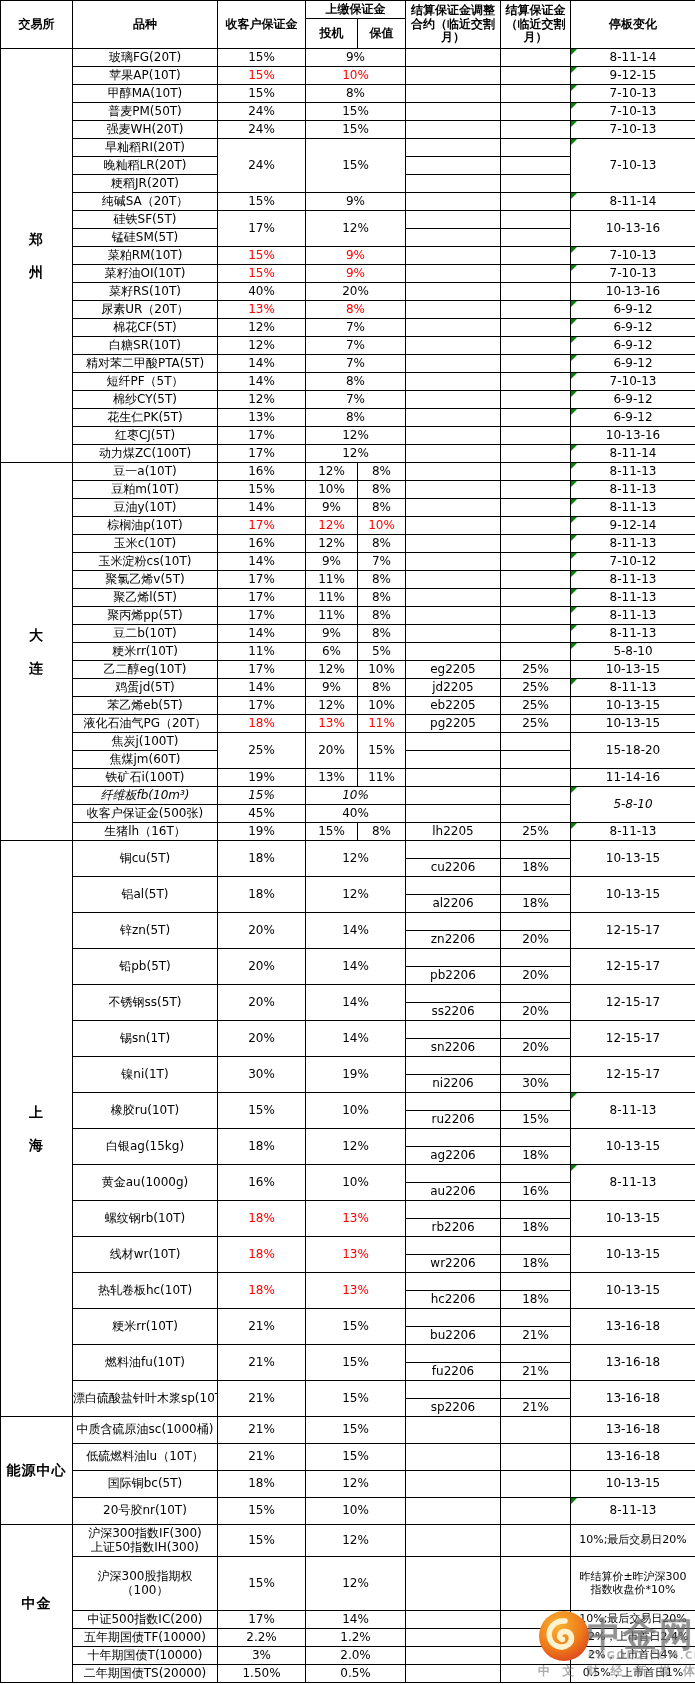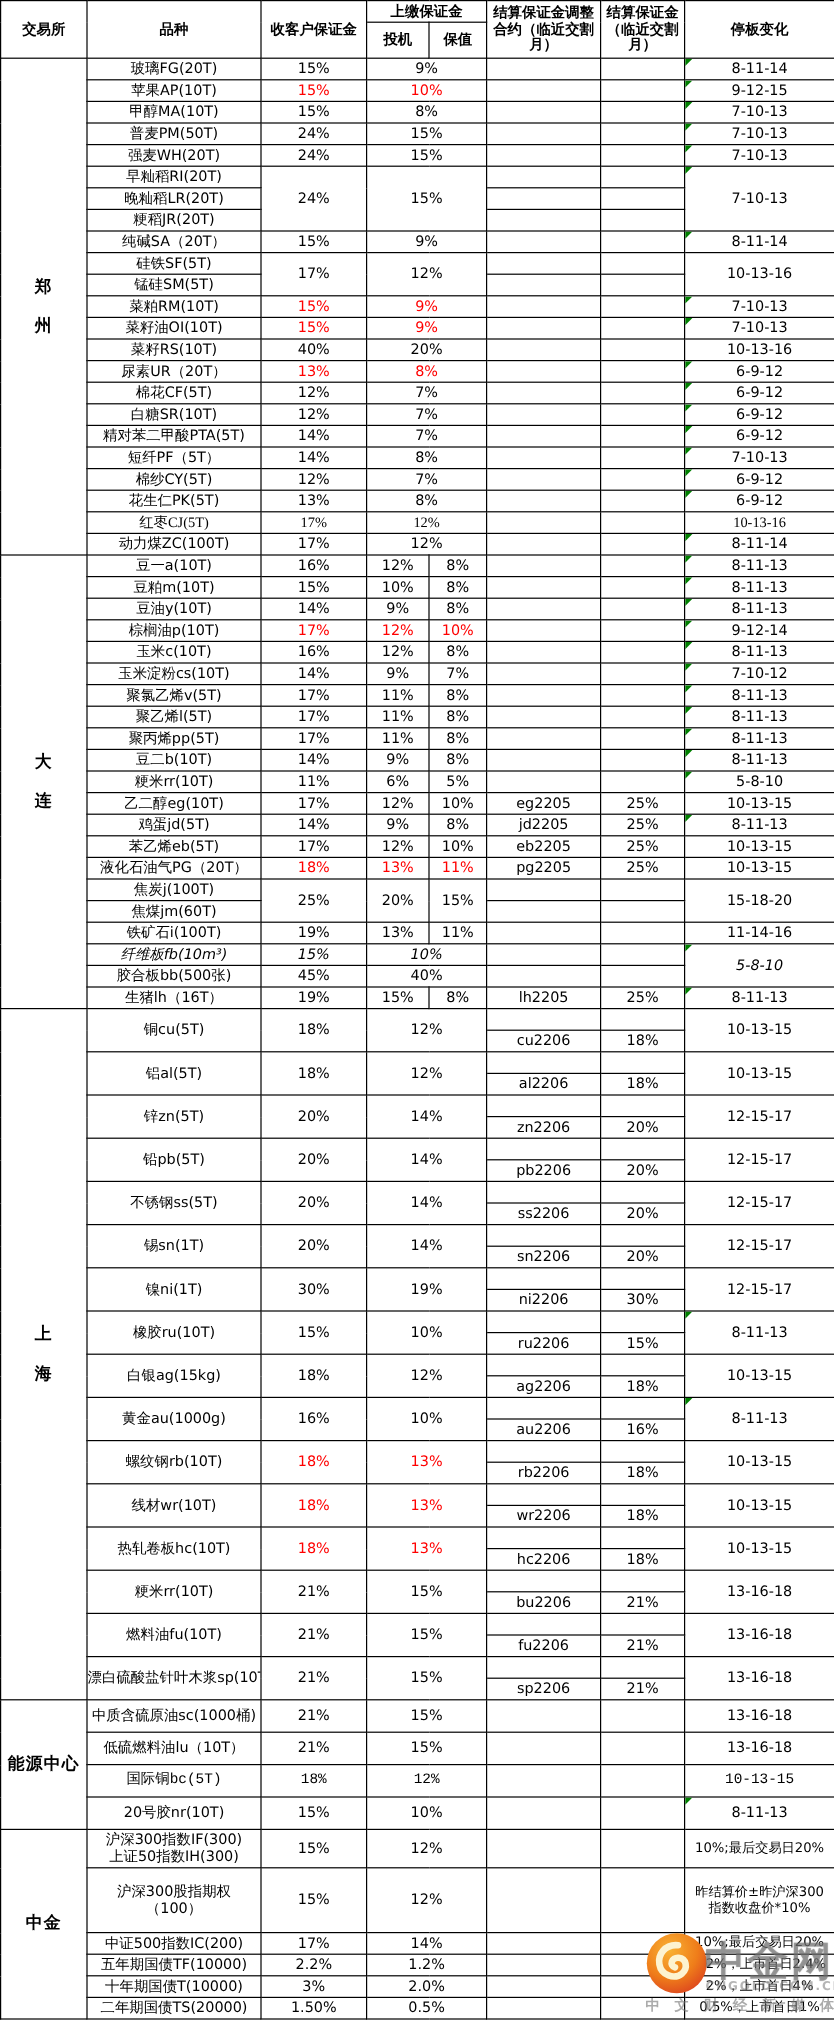--- a/index.html
+++ b/index.html
@@ -210,21 +210,21 @@
         <td><span class="mark"></span>6-9-12</td>
       </tr>
       <tr style="height: 18px;">
         <td>花生仁PK(5T)</td>
         <td>13%</td>
         <td colspan="2">8%</td>
         <td></td>
         <td></td>
         <td><span class="mark"></span>6-9-12</td>
       </tr>
-      <tr style="height: 18px; font-family: Liberation Serif, serif;">
+      <tr style="height: 18px;">
         <td>红枣CJ(5T)</td>
         <td>17%</td>
         <td colspan="2">12%</td>
         <td></td>
         <td></td>
         <td>10-13-16</td>
       </tr>
       <tr style="height: 18px;">
         <td>动力煤ZC(100T)</td>
         <td>17%</td>
@@ -394,21 +394,21 @@
       </tr>
       <tr style="height: 18px; font-style: italic;">
         <td>纤维板fb(10m³)</td>
         <td>15%</td>
         <td colspan="2">10%</td>
         <td></td>
         <td></td>
         <td rowspan="2"><span class="mark"></span>5-8-10</td>
       </tr>
       <tr style="height: 18px;">
-        <td>胶合板bb(500张)</td>
+        <td>收客户保证金(500张)</td>
         <td>45%</td>
         <td colspan="2">40%</td>
         <td></td>
         <td></td>
       </tr>
       <tr style="height: 18px; padding-left: 39px;">
         <td>生猪lh（16T）</td>
         <td>19%</td>
         <td>15%</td>
         <td>8%</td>
@@ -619,21 +619,21 @@
         <td>13-16-18</td>
       </tr>
       <tr style="height: 27px;">
         <td>低硫燃料油lu（10T）</td>
         <td>21%</td>
         <td colspan="2">15%</td>
         <td></td>
         <td></td>
         <td>13-16-18</td>
       </tr>
-      <tr style="height: 27px; font-family: Liberation Mono, monospace;">
+      <tr style="height: 27px;">
         <td>国际铜bc(5T)</td>
         <td>18%</td>
         <td colspan="2">12%</td>
         <td></td>
         <td></td>
         <td>10-13-15</td>
       </tr>
       <tr style="height: 27px;">
         <td>20号胶nr(10T)</td>
         <td>15%</td>

